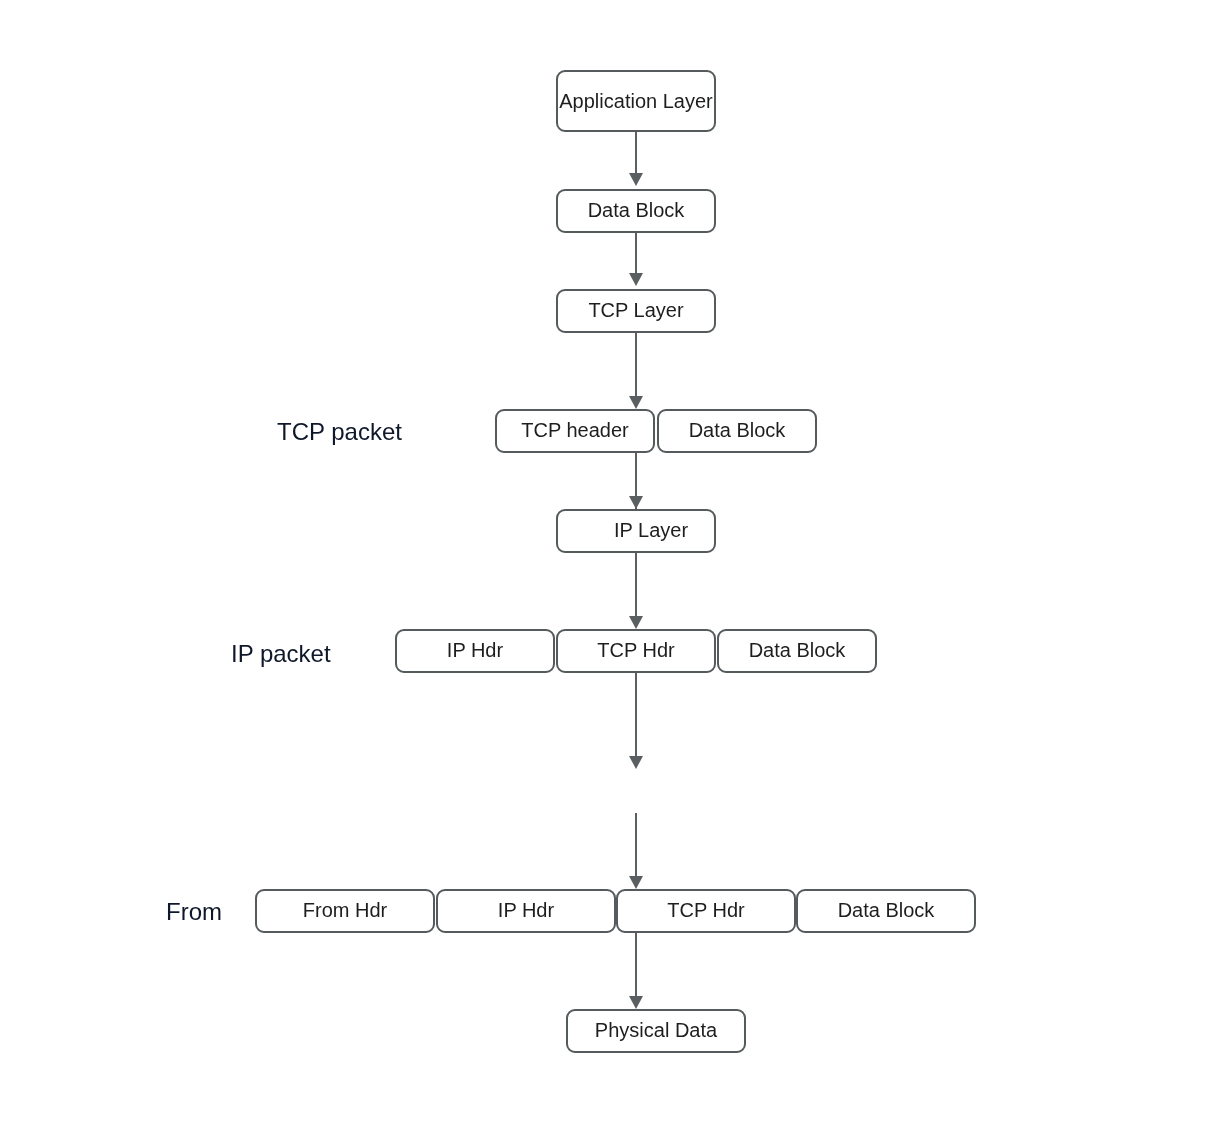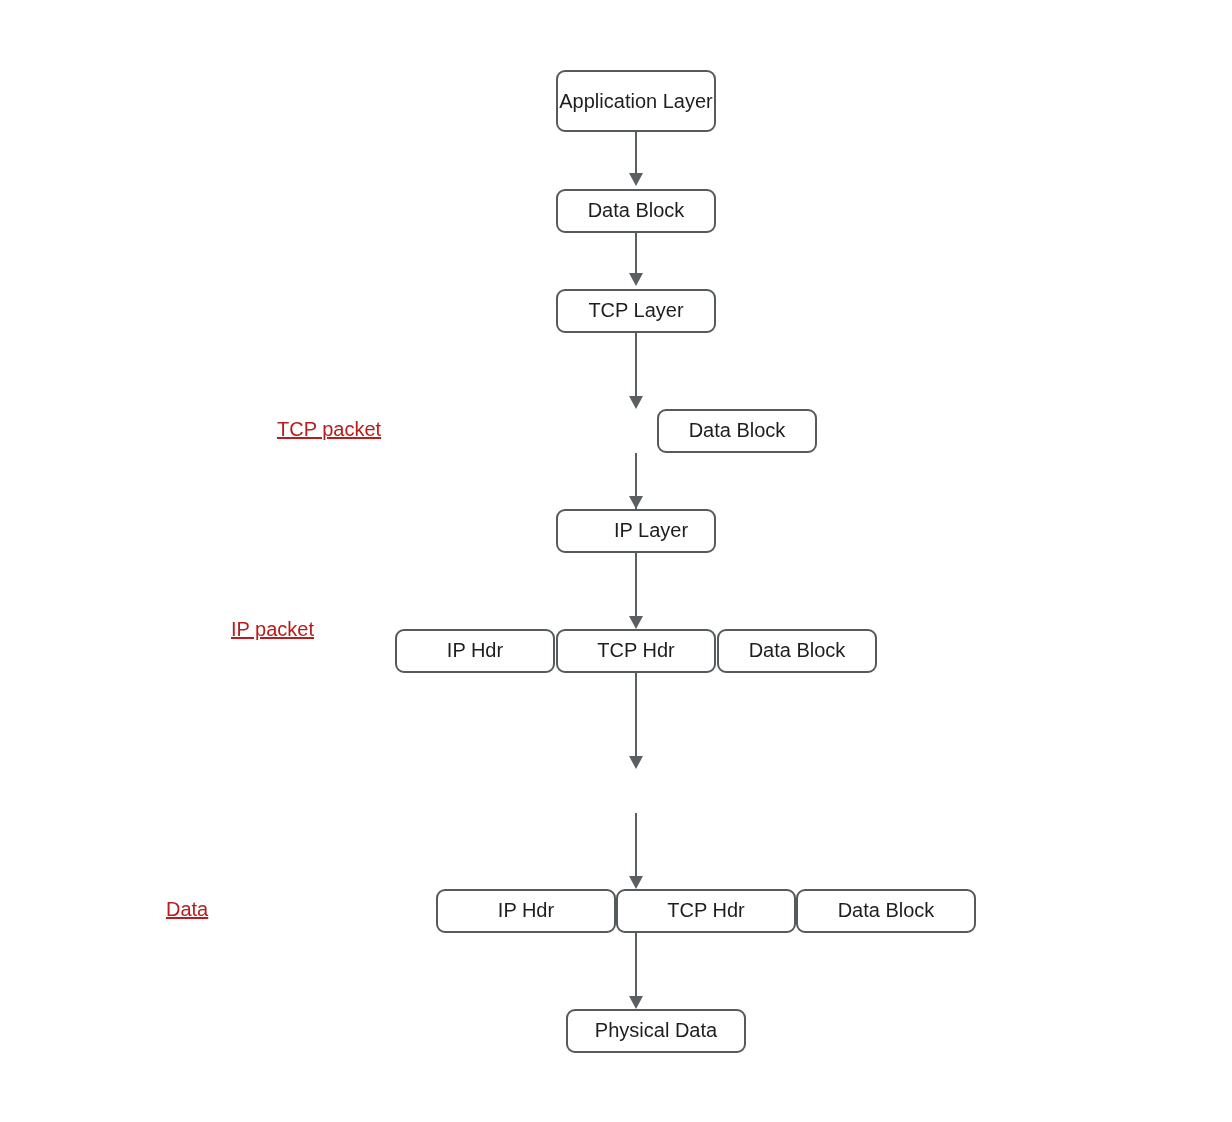--- a/index.html
+++ b/index.html
@@ -37,25 +37,24 @@
     color: #1e1e1e;
     white-space: nowrap;
     z-index: 2;
   }
   .node.two-line {
     white-space: normal;
     line-height: 1.3;
   }
   .row-label {
     position: absolute;
-    font-size: 20px;
-    color: #b91c1c;
+    font-size: 24px;
+    color: #0f172a;
     white-space: nowrap;
     z-index: 2;
-    text-decoration: underline;
   }
   .arrow-line {
     position: absolute;
     width: 2px;
     background: #5a5f61;
     z-index: 1;
   }
   .arrow-head {
     position: absolute;
     width: 0;
@@ -80,43 +79,45 @@
 
   <div class="arrow-line" style="left:635px; top:233px; height:43px;"></div>
   <div class="arrow-head" style="left:629px; top:273px;"></div>
 
   <div class="node" style="left:556px; top:289px; width:160px; height:44px;">TCP Layer</div>
 
   <div class="arrow-line" style="left:635px; top:333px; height:72px;"></div>
   <div class="arrow-head" style="left:629px; top:396px;"></div>
 
   <div class="row-label" style="left:277px; top:418px;">TCP packet</div>
+  <div class="node" style="left:495px; top:409px; width:160px; height:44px;">TCP header</div>
   <div class="node" style="left:657px; top:409px; width:160px; height:44px;">Data Block</div>
 
   <div class="arrow-line" style="left:635px; top:453px; height:62px;"></div>
   <div class="arrow-head" style="left:629px; top:496px;"></div>
 
   <div class="node" style="left:556px; top:509px; width:160px; height:44px;padding-left:30px;">IP Layer</div>
 
   <div class="arrow-line" style="left:635px; top:553px; height:72px;"></div>
   <div class="arrow-head" style="left:629px; top:616px;"></div>
 
-  <div class="row-label" style="left:231px; top:618px;">IP packet</div>
+  <div class="row-label" style="left:231px; top:640px;">IP packet</div>
   <div class="node" style="left:395px; top:629px; width:160px; height:44px;">IP Hdr</div>
   <div class="node" style="left:556px; top:629px; width:160px; height:44px;">TCP Hdr</div>
   <div class="node" style="left:717px; top:629px; width:160px; height:44px;">Data Block</div>
 
   <div class="arrow-line" style="left:635px; top:673px; height:92px;"></div>
   <div class="arrow-head" style="left:629px; top:756px;"></div>
 
 
   <div class="arrow-line" style="left:635px; top:813px; height:72px;"></div>
   <div class="arrow-head" style="left:629px; top:876px;"></div>
 
-  <div class="row-label" style="left:166px; top:898px;">Data</div>
+  <div class="row-label" style="left:166px; top:898px;">From</div>
+  <div class="node" style="left:255px; top:889px; width:180px; height:44px;">From Hdr</div>
   <div class="node" style="left:436px; top:889px; width:180px; height:44px;">IP Hdr</div>
   <div class="node" style="left:616px; top:889px; width:180px; height:44px;">TCP Hdr</div>
   <div class="node" style="left:796px; top:889px; width:180px; height:44px;">Data Block</div>
 
   <div class="arrow-line" style="left:635px; top:933px; height:72px;"></div>
   <div class="arrow-head" style="left:629px; top:996px;"></div>
 
   <div class="node" style="left:566px; top:1009px; width:180px; height:44px;">Physical Data</div>
 
 </div>

